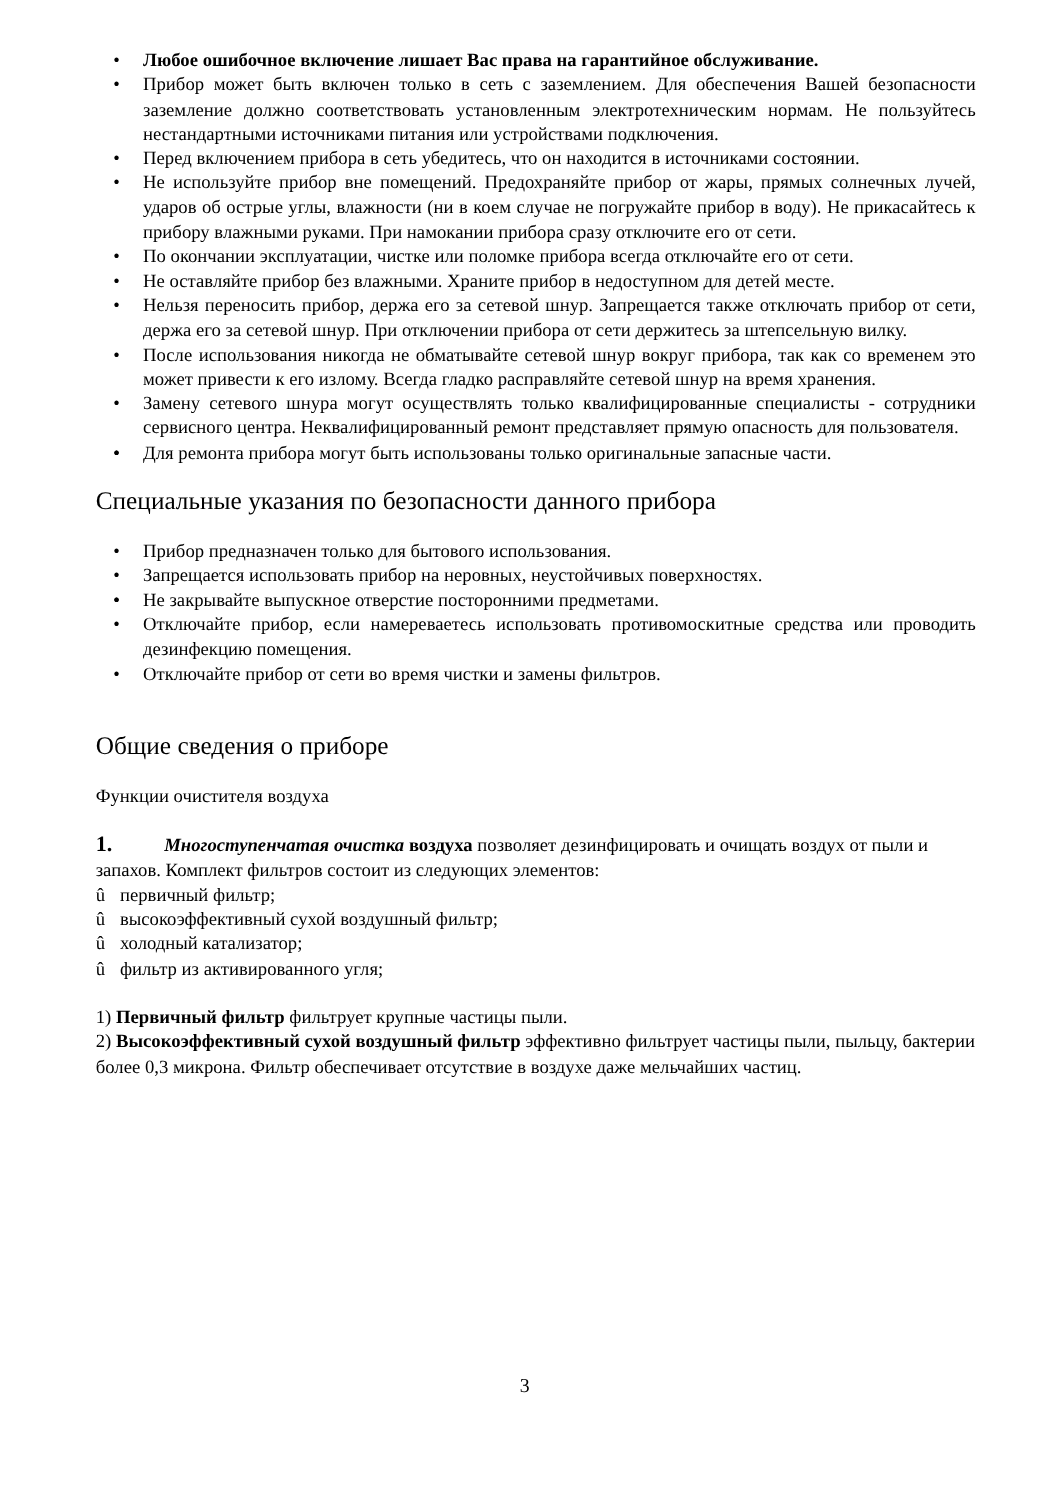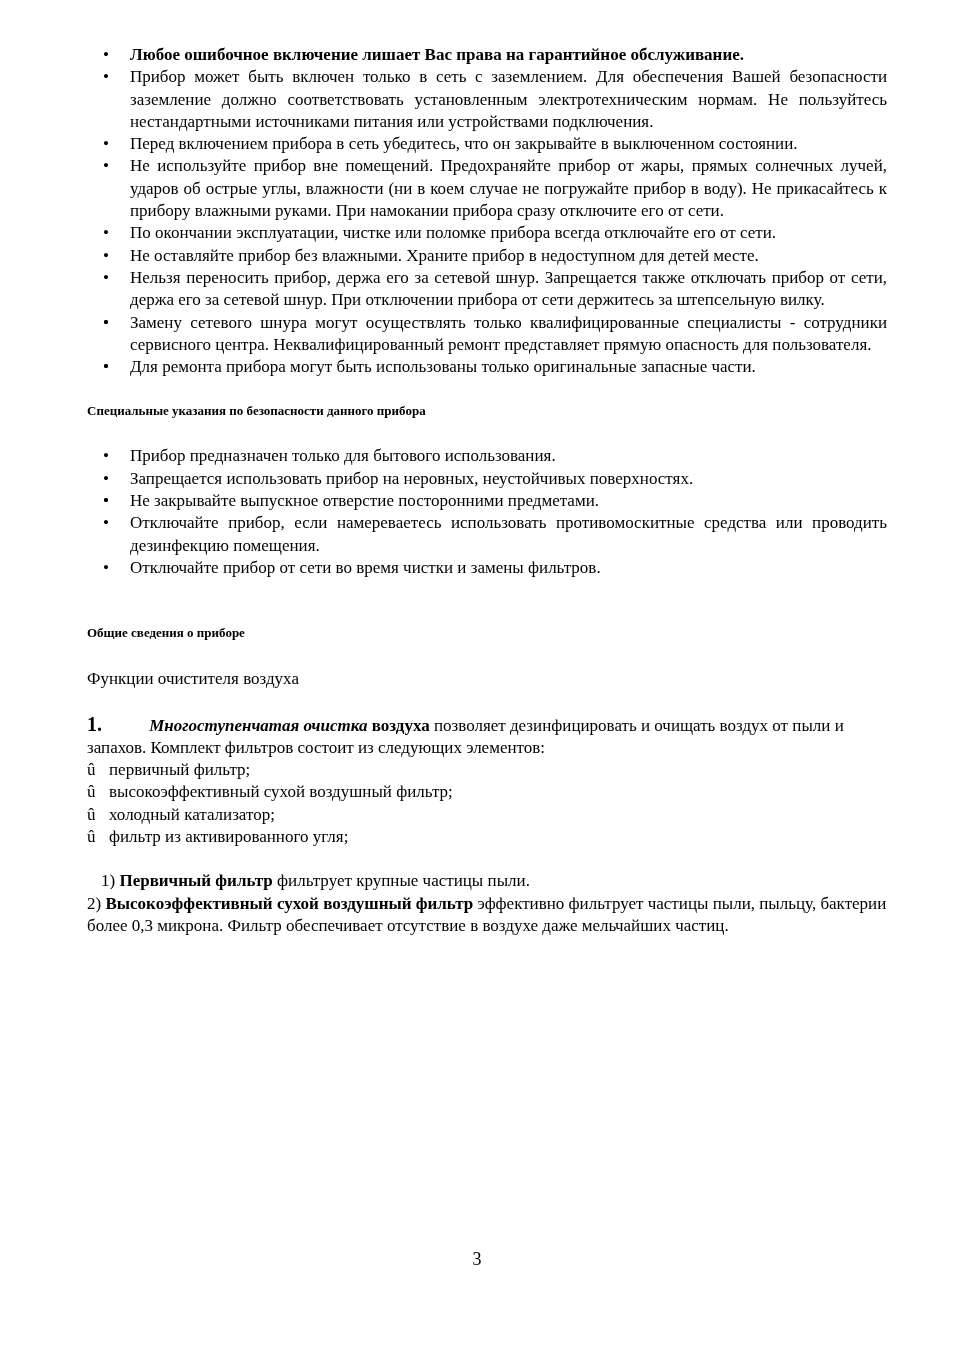--- a/index.html
+++ b/index.html
@@ -4,40 +4,40 @@
 <style>
   html, body { margin: 0; padding: 0; background: #ffffff; }
   body { width: 954px; height: 1351px; position: relative; overflow: hidden;
          font-family: "Liberation Serif", serif; color: #000; font-size: 17px; line-height: 22.3px; }
   .page { position: absolute; left: 87px; top: 44px; width: 800px; }
   ul.bullets { list-style: none; margin: 0; padding: 0; }
   ul.bullets li { position: relative; padding-left: 43px; text-align: justify; }
   ul.bullets li .bullet { position: absolute; left: 16px; top: 0; }
   .b { font-weight: bold; text-align: right; }
   .bi { font-weight: bold; font-style: italic; margin-left: 43px; }
-  h3 { font-size: 13px; font-weight: bold; margin: 0; line-height: 22px; }
+  h3 { font-size: 23px; font-weight: normal; margin: 0; line-height: 22px; }
   p { margin: 0; }
   .item-list div { position: relative; padding-left: 22px; }
   .item-list div .mark { position: absolute; left: 0; top: 0; }
   .page-number { position: absolute; left: 0; width: 954px; top: 1248px; text-align: center; font-size: 18px; }
   .num1 { font-size: 20px; font-weight: bold; }
 </style>
 </head>
 <body>
 
 <div class="page">
   <ul class="bullets">
     <li><span class="bullet">•</span><span class="b">Любое ошибочное включение лишает Вас права на гарантийное обслуживание.</span></li>
     <li><span class="bullet">•</span><span>Прибор может быть включен только в сеть с заземлением. Для обеспечения Вашей безопасности заземление должно соответствовать установленным электротехническим нормам. Не пользуйтесь нестандартными источниками питания или устройствами подключения.</span></li>
-    <li><span class="bullet">•</span><span>Перед включением прибора в сеть убедитесь, что он закрывайте в выключенном состоянии.</span></li>
+    <li><span class="bullet">•</span><span>Перед включением прибора в сеть убедитесь, что он находится в источниками состоянии.</span></li>
     <li><span class="bullet">•</span><span>Не используйте прибор вне помещений. Предохраняйте прибор от жары, прямых солнечных лучей, ударов об острые углы, влажности (ни в коем случае не погружайте прибор в воду). Не прикасайтесь к прибору влажными руками. При намокании прибора сразу отключите его от сети.</span></li>
     <li><span class="bullet">•</span><span>По окончании эксплуатации, чистке или поломке прибора всегда отключайте его от сети.</span></li>
     <li><span class="bullet">•</span><span>Не оставляйте прибор без влажными. Храните прибор в недоступном для детей месте.</span></li>
     <li><span class="bullet">•</span><span>Нельзя переносить прибор, держа его за сетевой шнур. Запрещается также отключать прибор от сети, держа его за сетевой шнур. При отключении прибора от сети держитесь за штепсельную вилку.</span></li>
-    <li><span class="bullet">•</span></li>
+    <li><span class="bullet">•</span><span>После использования никогда не обматывайте сетевой шнур вокруг прибора, так как со временем это может привести к его излому. Всегда гладко расправляйте сетевой шнур на время хранения.</span></li>
     <li><span class="bullet">•</span><span>Замену сетевого шнура могут осуществлять только квалифицированные специалисты - сотрудники сервисного центра. Неквалифицированный ремонт представляет прямую опасность для пользователя.</span></li>
     <li><span class="bullet">•</span></li>
     <li><span class="bullet">•</span><span>Для ремонта прибора могут быть использованы только оригинальные запасные части.</span></li>
   </ul>
 
   <h3 style="margin-top:22px;">Специальные указания по безопасности данного прибора</h3>
 
   <ul class="bullets" style="margin-top:23px;">
     <li><span class="bullet">•</span><span>Прибор предназначен только для бытового использования.</span></li>
     <li><span class="bullet">•</span><span>Запрещается использовать прибор на неровных, неустойчивых поверхностях.</span></li>
@@ -58,21 +58,21 @@
     <span>позволяет дезинфицировать  и очищать воздух от пыли и запахов. Комплект фильтров состоит из следующих элементов:</span>
   </p>
 
   <div class="item-list">
     <div><span class="mark">û</span><span>первичный фильтр;</span></div>
     <div><span class="mark">û</span><span>высокоэффективный сухой воздушный фильтр;</span></div>
     <div><span class="mark">û</span><span>холодный катализатор;</span></div>
     <div><span class="mark">û</span><span>фильтр из активированного угля;</span></div>
   </div>
 
-  <p style="margin-top:22px;margin-left:14px;">
+  <p style="margin-top:22px;">
     <span>1)</span>
     <span class="b">Первичный фильтр</span>
     <span>фильтрует крупные частицы пыли.</span>
   </p>
   <p>
     <span>2)</span>
     <span class="b">Высокоэффективный сухой воздушный фильтр</span>
     <span> эффективно фильтрует частицы пыли, пыльцу,  бактерии более 0,3 микрона. Фильтр обеспечивает отсутствие в воздухе даже мельчайших частиц.</span>
   </p>
 </div>

